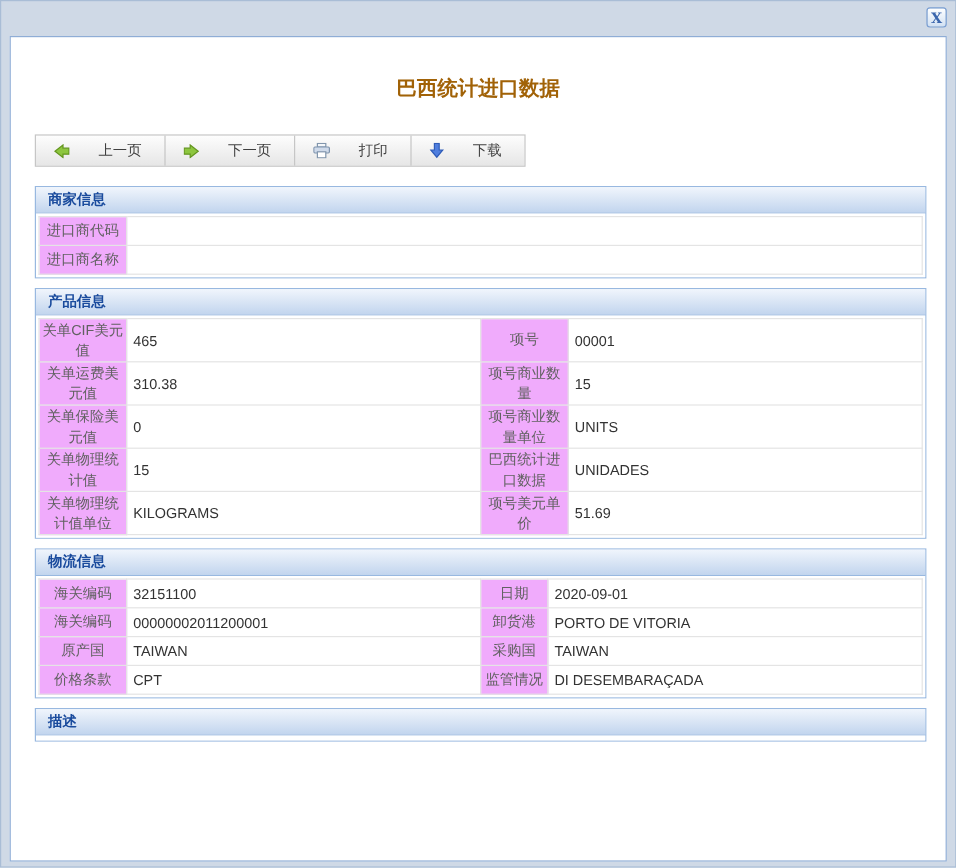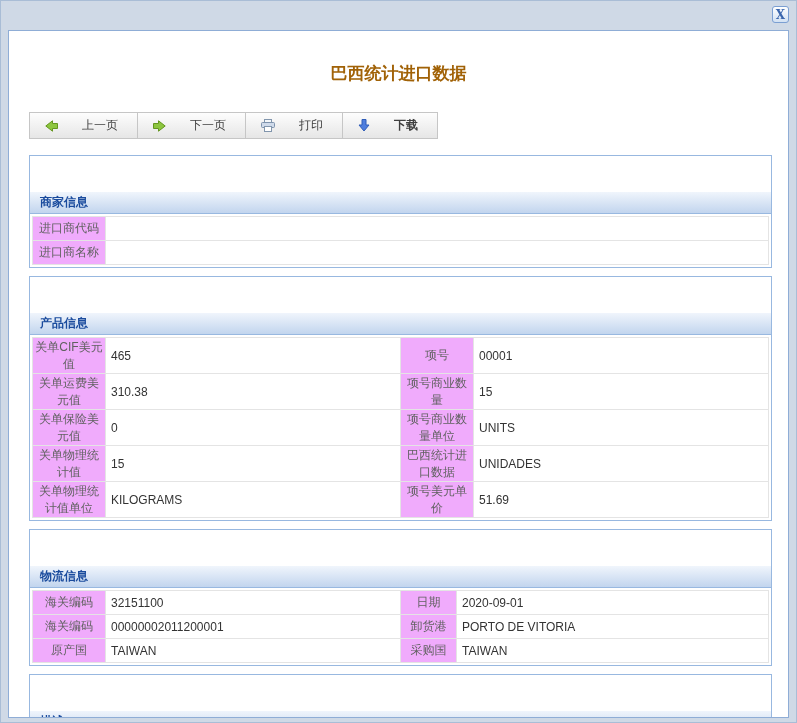--- a/index.html
+++ b/index.html
@@ -31,32 +31,32 @@
   .toolbar{
     margin:27px 0 0 20px;display:inline-flex;height:27px;box-sizing:border-box;
     border:1px solid #c6c6c6;background:linear-gradient(#fdfdfd,#e6e6e6);
   }
   .tb-btn{
     display:flex;align-items:center;gap:24px;padding:0 19px 0 15px;
     border:none;border-right:1px solid #c6c6c6;background:transparent;
     font-family:"Liberation Sans","DejaVu Sans",sans-serif;
     font-size:12px;color:#3f3f3f;cursor:pointer;height:100%;
   }
-  .tb-btn:last-child{border-right:none;font-weight:bold;}
+  .tb-btn:last-child{border-right:none;}
   .tb-icon{display:inline-flex;align-items:center;}
   .sec{
     margin:0 0 8px 20px;width:743px;box-sizing:border-box;
     border:1px solid #98b8e0;background:#fff;
   }
   .sec.first{margin-top:16px;}
   .sec-h{
     height:21px;line-height:21px;padding-left:10px;
     background:linear-gradient(#f0f5fc,#c2d5ee);
     border-bottom:1px solid #98b8e0;
-    color:#1a4b9d;font-weight:bold;font-size:12px;margin-top:36px;
+    color:#1a4b9d;font-weight:bold;font-size:12px;
   }
   .sec-b{padding:2px;background:#fff;}
   table{width:100%;border-collapse:collapse;table-layout:fixed;font-size:12px;}
   td{border:1px solid #e4e4e4;color:#333;height:21px;padding:1px 5px;word-wrap:break-word;}
   td.lbl{text-align:center;color:#616161;background:#f0abfc;padding:1px 1px;line-height:1.35;}
   table.t35 td{height:33px;}
   col.cl{width:73px;} col.cv1{width:295px;} col.cl2{width:73px;} col.cl2s{width:56px;}
 </style>
 </head>
 <body>
@@ -201,20 +201,26 @@
             <td class="val">00000002011200001</td>
             <td class="lbl">卸货港</td>
             <td class="val">PORTO DE VITORIA</td>
           </tr>
           <tr>
             <td class="lbl">原产国</td>
             <td class="val">TAIWAN</td>
             <td class="lbl">采购国</td>
             <td class="val">TAIWAN</td>
           </tr>
+          <tr>
+            <td class="lbl">价格条款</td>
+            <td class="val">CPT</td>
+            <td class="lbl">监管情况</td>
+            <td class="val">DI DESEMBARAÇADA</td>
+          </tr>
         </tbody>
           </table>
       </div>
     </div>
 
     
     <div class="sec">
       <div class="sec-h">描述</div>
       <div class="sec-b">
         <table>

